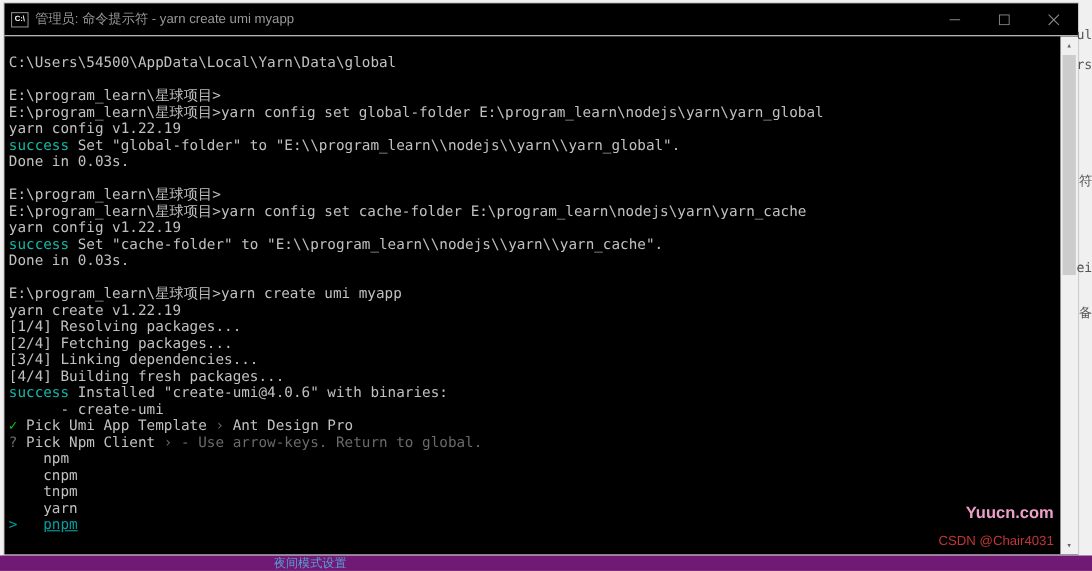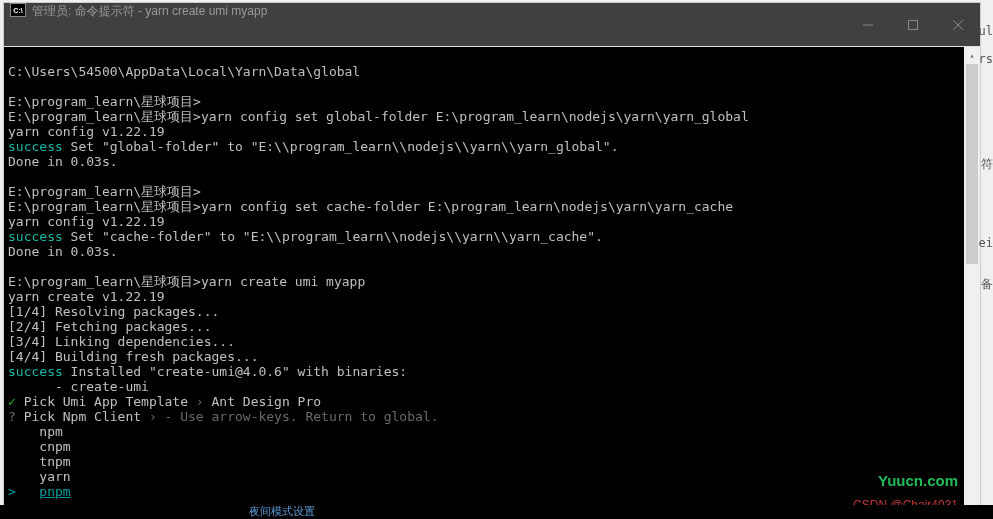--- a/index.html
+++ b/index.html
@@ -15,24 +15,24 @@
     .window {
       position: absolute;
       top: 2px;
       left: 3px;
       width: 978px;
       height: 503px;
       background: #fff;
       border: 1px solid #ccc;
     }
     .titlebar {
-      height: 44px;
-      background: #404040;
-      display: flex;
-      align-items: flex-start;
+      height: 30px;
+      background: #000000;
+      display: flex;
+      align-items: center;
       border-bottom: 1px solid #e0e0e0;
       font-family: "Microsoft YaHei", "SimSun", sans-serif;
       font-size: 12px;
       color: #999;
     }
     .titlebar-icon {
       width: 16px;
       height: 14px;
       margin: 0 6px;
       background: #000;
@@ -101,42 +101,42 @@
     .gray { color: #c0c0c0; }
     .green { color: #14b8a6; }
     .bright-green { color: #1abc1a; }
     .cyan { color: #00a0a0; }
     .dim { color: #6a6a6a; }
     .pnpm { text-decoration: underline; }
     .watermark-yuucn {
       position: absolute;
       bottom: 30px;
       right: 22px;
-      color: #22c55e;
+      color: #f9a8d4;
       font-family: Arial, sans-serif;
       font-size: 15px;
       font-weight: bold;
       opacity: 0.95;
     }
     .watermark-csdn {
       position: absolute;
       bottom: 5px;
       right: 22px;
       color: #ef4444;
       font-family: Arial, sans-serif;
       font-size: 12px;
       opacity: 0.8;
     }
     .bottom-strip {
       position: absolute;
       bottom: 0;
       left: 0;
       right: 0;
       height: 14px;
-      background: #000000;
+      background: #701a75;
       font-size: 11px;
       color: #5b9bd5;
     }
     .bottom-strip span { position: absolute; left: 249px; bottom: 0; }
     .right-edge { position: absolute; right: 0; top: 0; width: 12px; height: 100%; }
     .edge-txt { font-size:12px; color:#555; }
   </style>
 </head>
 <body>
 

